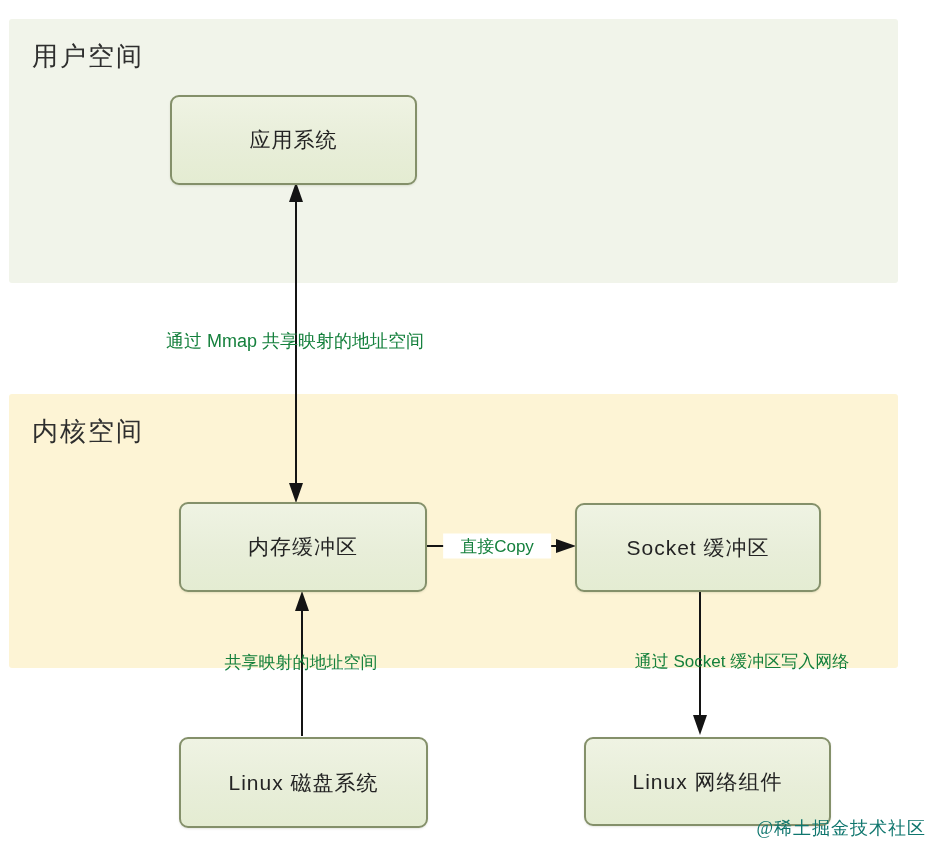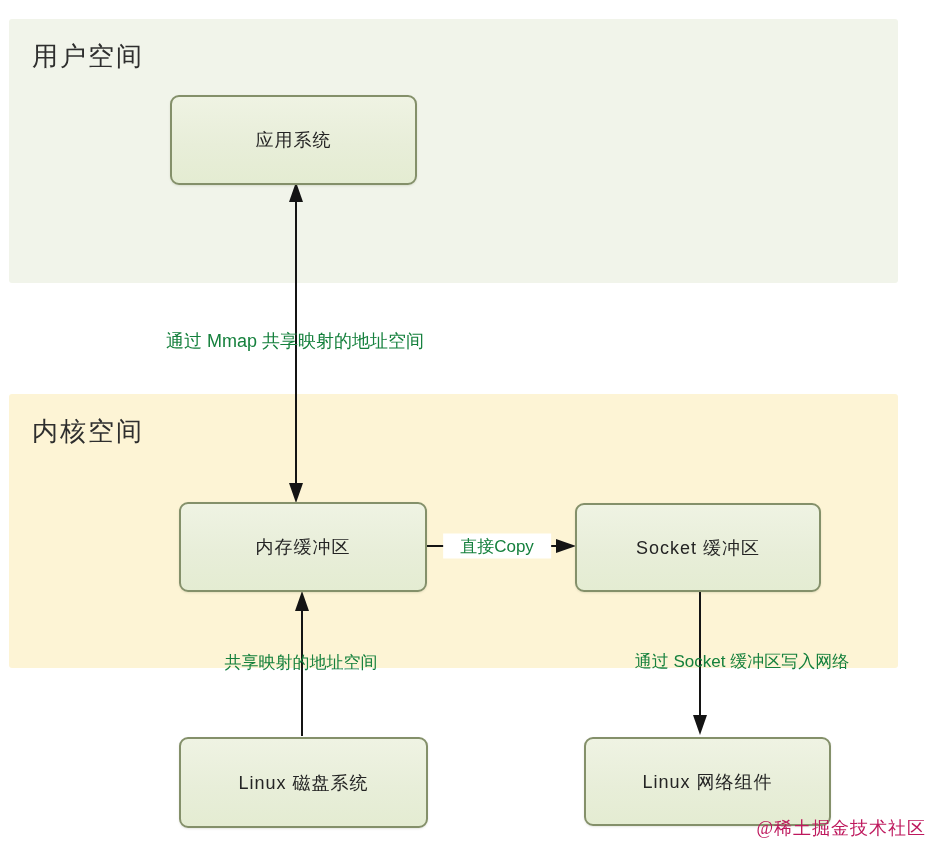--- a/index.html
+++ b/index.html
@@ -42,21 +42,21 @@
   .node {
     position: absolute;
     z-index: 3;
     background: linear-gradient(180deg, #eff3e3 0%, #e8eed9 55%, #e4ecd2 100%);
     border: 2px solid #84906a;
     border-radius: 9px;
     box-shadow: 0 1px 2px rgba(90,100,60,0.15);
     display: flex;
     align-items: center;
     justify-content: center;
-    font-size: 18px;
+    font-size: 21px;
     letter-spacing: 1px;
     color: #242424;
     white-space: nowrap;
   }
   #node-app       { left: 170px; top: 95px;  width: 243px; height: 86px; }
   #node-membuf    { left: 179px; top: 502px; width: 244px; height: 86px; }
   #node-socketbuf { left: 575px; top: 503px; width: 242px; height: 85px; }
   #node-disk      { left: 179px; top: 737px; width: 245px; height: 87px; border-radius: 9px; }
   #node-network   { left: 584px; top: 737px; width: 243px; height: 85px; }
   .edge-label {
@@ -85,21 +85,21 @@
     left: 742px; top: 650px;
     transform: translateX(-50%);
   }
   .watermark {
     position: absolute;
     right: 3px; top: 816px;
     z-index: 4;
     font-family: "Liberation Serif", "DejaVu Serif", serif;
     font-size: 18px;
     letter-spacing: 1px;
-    color: #be185d;
+    color: #0f766e;
     white-space: nowrap;
   }
 </style>
 </head>
 <body>
 
 <div class="canvas">
 
   <div class="region" id="region-user">
     <div class="region-label">用户空间</div>

